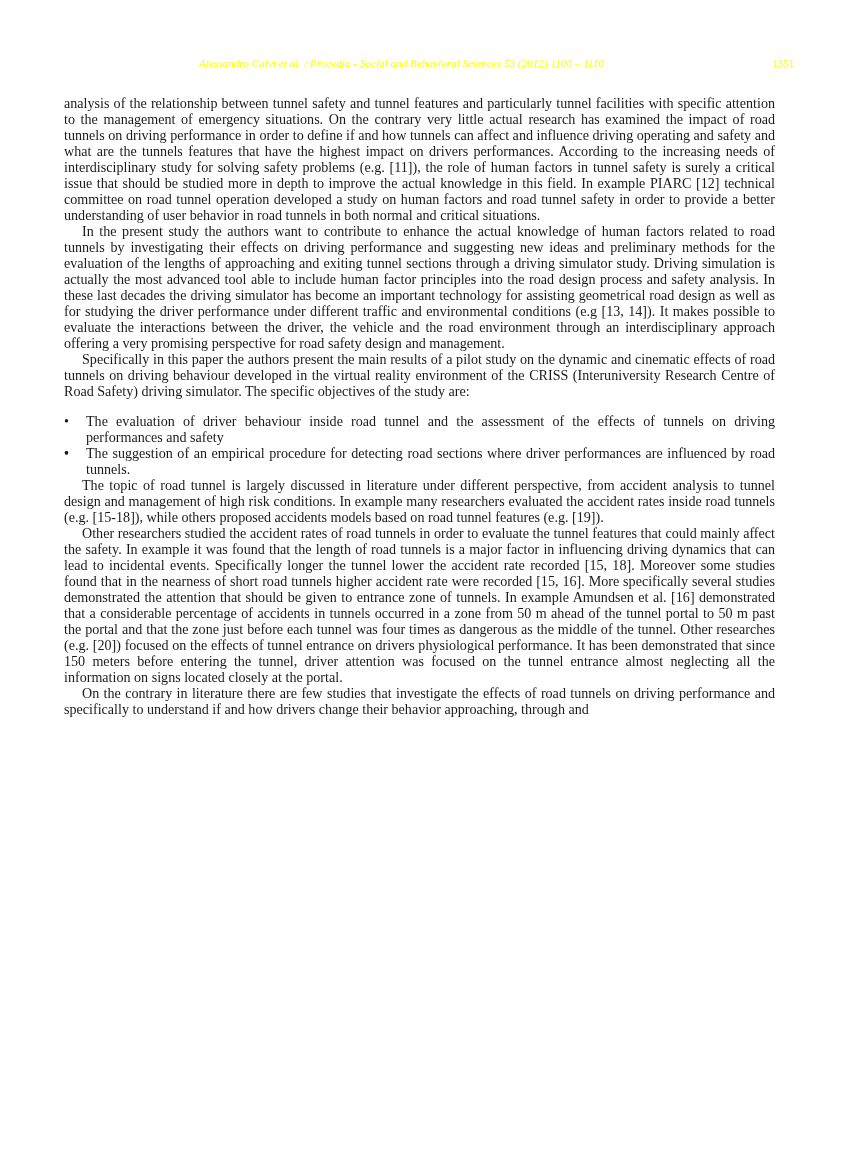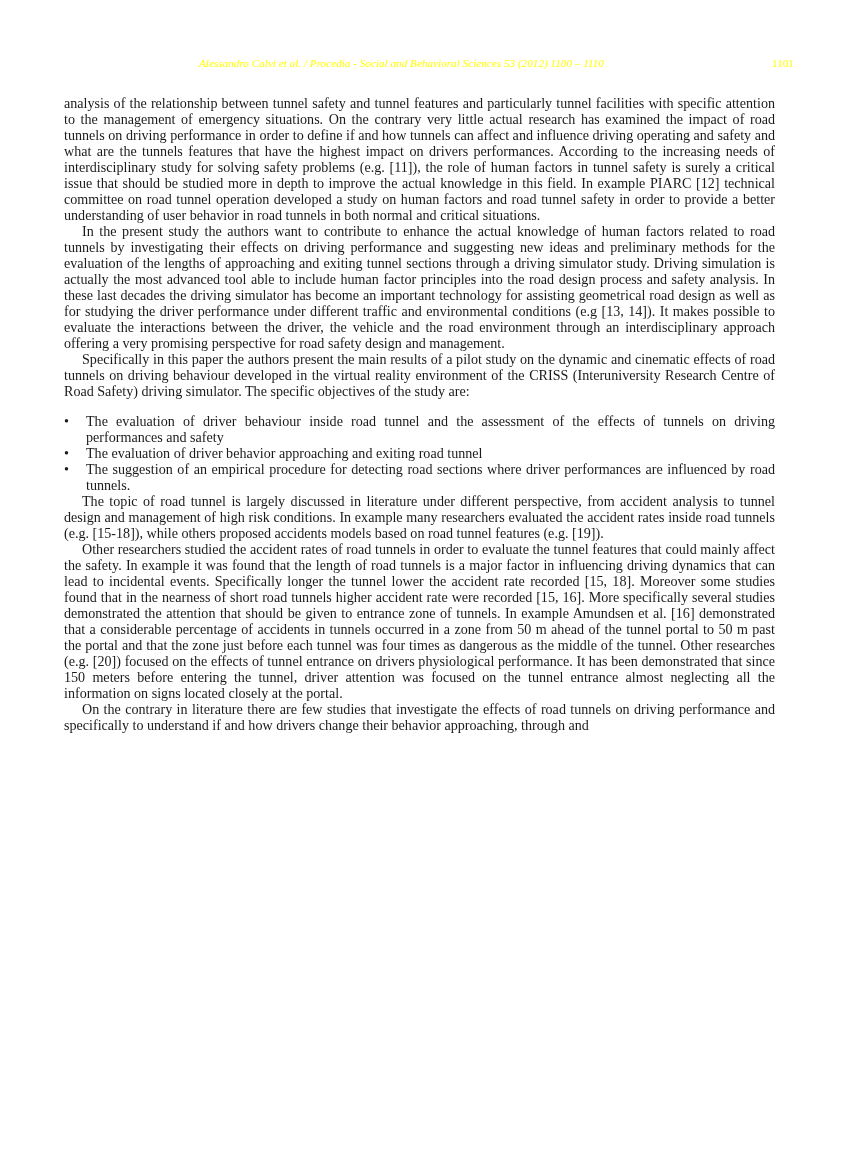--- a/index.html
+++ b/index.html
@@ -73,36 +73,35 @@
       margin: 19px 0 19px 0;
       font-weight: bold;
       font-size: 14.1px;
     }
   </style>
 </head>
 <body>
 
 <div class="page-header">
   <span class="running-head">Alessandro Calvi et al. / Procedia - Social and Behavioral Sciences 53 (2012) 1100 – 1110</span>
-  <span class="page-number">1101</span>
+  <span class="page-number">1351</span>
 </div>
 
 <div class="content">
   <p class="para">analysis of the relationship between tunnel safety and tunnel features and particularly tunnel facilities with specific attention to the management of emergency situations. On the contrary very little actual research has examined the impact of road tunnels on driving performance in order to define if and how tunnels can affect and influence driving operating and safety and what are the tunnels features that have the highest impact on drivers performances. According to the increasing needs of interdisciplinary study for solving safety problems (e.g. [11]), the role of human factors in tunnel safety is surely a critical issue that should be studied more in depth to improve the actual knowledge in this field. In example PIARC [12] technical committee on road tunnel operation developed a study on human factors and road tunnel safety in order to provide a better understanding of user behavior in road tunnels in both normal and critical situations.</p>
   <p class="para indent">In the present study the authors want to contribute to enhance the actual knowledge of human factors related to road tunnels by investigating their effects on driving performance and suggesting new ideas and preliminary methods for the evaluation of the lengths of approaching and exiting tunnel sections through a driving simulator study. Driving simulation is actually the most advanced tool able to include human factor principles into the road design process and safety analysis. In these last decades the driving simulator has become an important technology for assisting geometrical road design as well as for studying the driver performance under different traffic and environmental conditions (e.g [13, 14]). It makes possible to evaluate the interactions between the driver, the vehicle and the road environment through an interdisciplinary approach offering a very promising perspective for road safety design and management.</p>
   <p class="para indent">Specifically in this paper the authors present the main results of a pilot study on the dynamic and cinematic effects of road tunnels on driving behaviour developed in the virtual reality environment of the CRISS (Interuniversity Research Centre of Road Safety) driving simulator. The specific objectives of the study are:</p>
 
   <ul class="bullets">
     <li class="bullet-item">
       <span class="bullet-dot">•</span>
       <span>The evaluation of driver behaviour inside road tunnel and the assessment of the effects of tunnels on driving performances and safety</span>
     </li>
     <li class="bullet-item">
       <span class="bullet-dot">•</span>
-      <span>The evaluation of driver behavior approaching and exiting road tunnel</span>
     </li>
     <li class="bullet-item">
       <span class="bullet-dot">•</span>
       <span>The suggestion of an empirical procedure for detecting road sections where driver performances are influenced by road tunnels.</span>
     </li>
   </ul>
 
 
   <p class="para indent">The topic of road tunnel is largely discussed in literature under different perspective, from accident analysis to tunnel design and management of high risk conditions. In example many researchers evaluated the accident rates inside road tunnels (e.g. [15-18]), while others proposed accidents models based on road tunnel features (e.g. [19]).</p>
   <p class="para indent">Other researchers studied the accident rates of road tunnels in order to evaluate the tunnel features that could mainly affect the safety. In example it was found that the length of road tunnels is a major factor in influencing driving dynamics that can lead to incidental events. Specifically longer the tunnel lower the accident rate recorded [15, 18]. Moreover some studies found that in the nearness of short road tunnels higher accident rate were recorded [15, 16]. More specifically several studies demonstrated the attention that should be given to entrance zone of tunnels. In example Amundsen et al. [16] demonstrated that a considerable percentage of accidents in tunnels occurred in a zone from 50 m ahead of the tunnel portal to 50 m past the portal and that the zone just before each tunnel was four times as dangerous as the middle of the tunnel. Other researches (e.g. [20]) focused on the effects of tunnel entrance on drivers physiological performance. It has been demonstrated that since 150 meters before entering the tunnel, driver attention was focused on the tunnel entrance almost neglecting all the information on signs located closely at the portal.</p>

